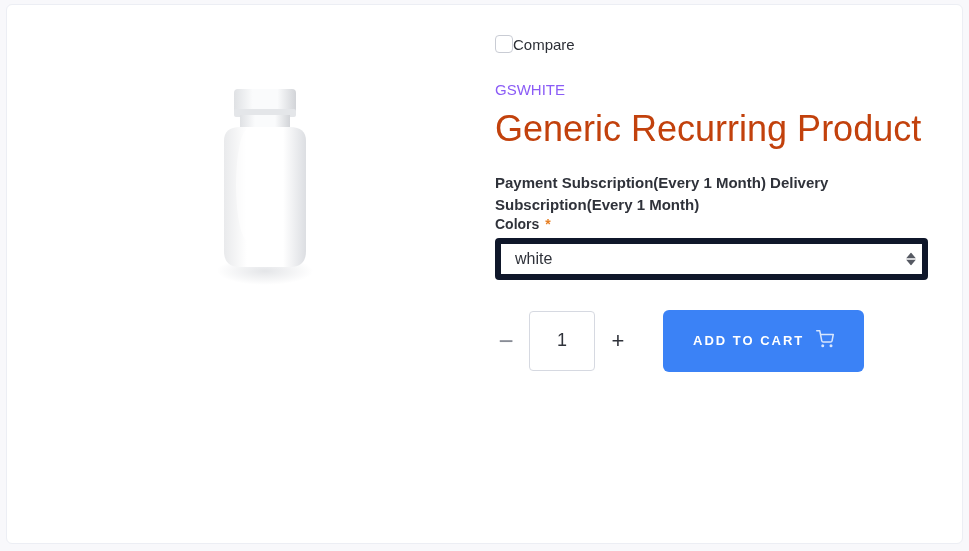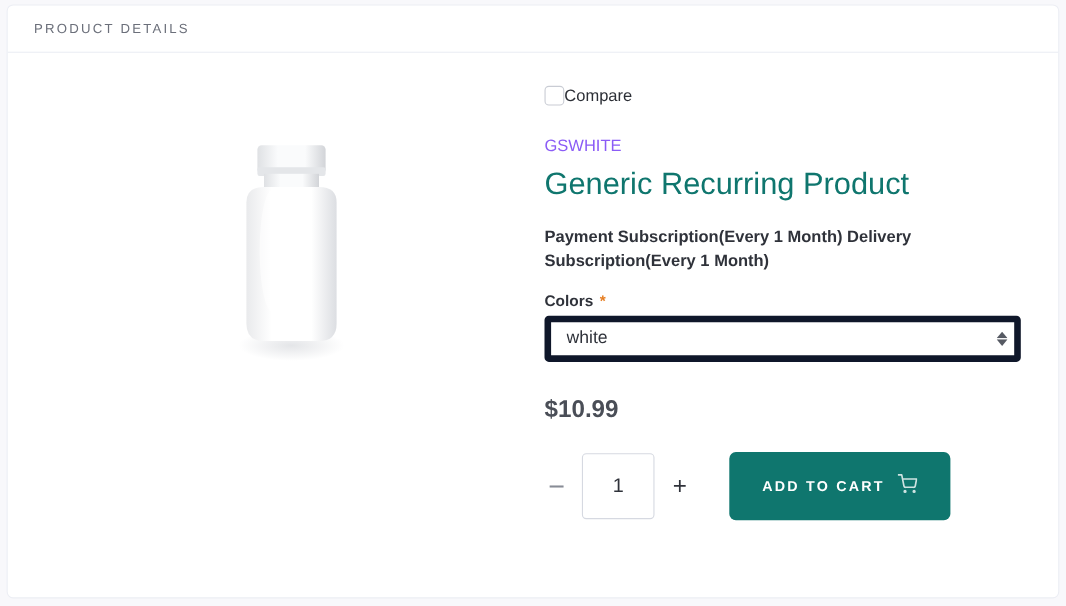--- a/index.html
+++ b/index.html
@@ -50,22 +50,22 @@
   }
   .checkbox {
     width: 18px; height: 18px;
     border: 1.5px solid #c9ccd4;
     border-radius: 4px;
     background: #fff;
     cursor: pointer;
   }
   .compare-label { font-size: 15px; color: #2c2f36; }
   .sku { font-size: 15px; color: #8b5cf6; margin-bottom: 10px; }
-  .title { font-size: 28px; color: #0f766e; font-weight: 400; margin-bottom: 22px; }
-  .sub-desc { font-size: 15px; color: #2f323a; font-weight: 700; margin-bottom: 16px; line-height: 1.45; }
+  .title { font-size: 36px; color: #c2410c; font-weight: 400; margin-bottom: 22px; }
+  .sub-desc { font-size: 15px; color: #2f323a; font-weight: 700; line-height: 1.45; }
   .field-label { font-size: 14px; color: #2f323a; font-weight: 700; margin-bottom: 6px; }
   .field-label .req { color: #e67e22; font-weight: 700; margin-left: 2px; }
   .select-wrap {
     position: relative;
     margin-bottom: 30px;
   }
   .select {
     width: 100%;
     height: 42px;
     border: 6px solid #0f172a;
@@ -107,39 +107,38 @@
     border: 1px solid #d6d9e1;
     border-radius: 4px;
     text-align: center;
     font-size: 18px;
     color: #2f323a;
   }
   .add-btn {
     margin-left: 22px;
     height: 62px;
     padding: 0 30px;
-    background: #0f766e;
+    background: #3b82f6;
     border: none;
     border-radius: 6px;
     color: #fff;
     font-size: 13px;
     font-weight: 700;
     letter-spacing: 2px;
     display: flex;
     align-items: center;
     gap: 12px;
     cursor: pointer;
   }
   .add-btn svg { opacity: 0.8; }
 </style>
 </head>
 <body>
 
 <div class="card">
-  <div class="card-header">PRODUCT DETAILS</div>
   <div class="card-body">
 
     <div class="col-left">
       <div class="product-image">
         
         <svg viewBox="0 0 130 220" width="130" height="220">
           <defs>
             <linearGradient id="bodyGrad" x1="0" x2="1" y1="0" y2="0">
               <stop offset="0%" stop-color="#e9eaec"></stop>
               <stop offset="28%" stop-color="#ffffff"></stop>
@@ -192,21 +191,20 @@
         <span class="select-arrows">
           <svg width="10" height="6" viewBox="0 0 10 6">
               <path d="M0 6 L5 0 L10 6 Z" fill="#565a63"></path>
             </svg>
           <svg width="10" height="6" viewBox="0 0 10 6">
               <path d="M0 0 L5 6 L10 0 Z" fill="#565a63"></path>
             </svg>
         </span>
       </div>
 
-      <div class="price">$10.99</div>
 
       <div class="action-row">
         <button class="qty-btn">−</button>
         <input class="qty-input" value="1" style="">
         <button class="qty-btn plus">+</button>
         <button class="add-btn">
           <span>ADD TO CART</span>
           <span>
             <svg width="18" height="18" viewBox="0 0 24 24" fill="none" stroke="#fff" stroke-width="2" stroke-linecap="round" stroke-linejoin="round">
               <circle cx="9" cy="21" r="1"></circle>

